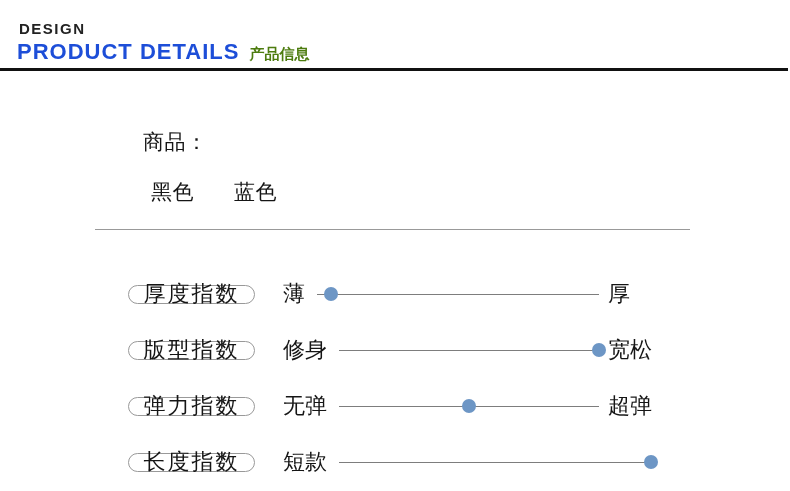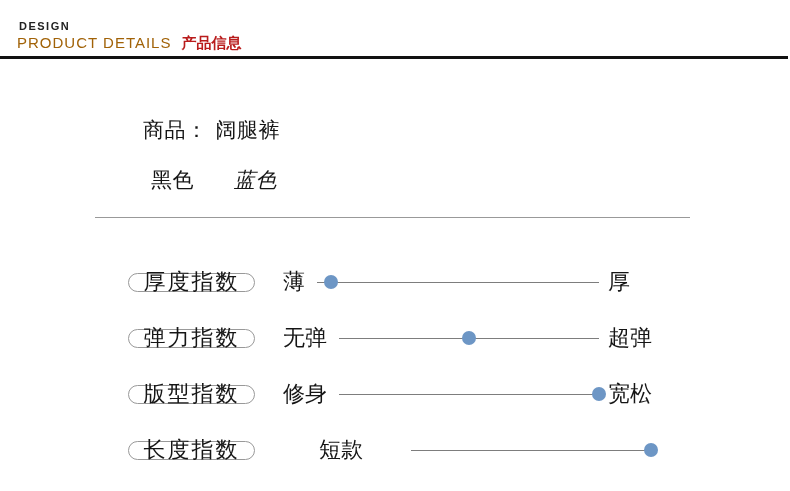--- a/index.html
+++ b/index.html
@@ -6,51 +6,51 @@
   html,body { background:#ffffff; }
   body {
     width:790px; height:491px; overflow:hidden;
     font-family:"Liberation Sans","DejaVu Sans",sans-serif;
     color:#111111;
   }
   
   .header { padding-top:20px; }
   .eyebrow {
     margin-left:19px;
-    font-size:11px; font-weight:bold; letter-spacing:1.5px; color:#222;
+    font-size:15px; font-weight:bold; letter-spacing:1.5px; color:#222;
   }
   .title-row { margin-left:17px; margin-top:2px; display:flex; align-items:baseline; }
   .title {
-    font-size:15px; font-weight:400; letter-spacing:1px; color:#a16207;
+    font-size:22px; font-weight:700; letter-spacing:1px; color:#1d4ed8;
     white-space:nowrap;
   }
   .title-cn {
-    font-size:15px; font-weight:700; margin-left:10px; color:#b91c1c;
+    font-size:15px; font-weight:700; margin-left:10px; color:#4d7c0f;
     white-space:nowrap;
   }
   .header-rule { height:3px; background:#111111; margin-top:3px; width:788px; }
 
   
   .product-section { margin-left:143px; margin-top:58px; }
   .product-line {
     font-size:21px; line-height:26px; color:#151515; display:flex;
     margin-bottom:24px; letter-spacing:0.5px;margin-top:7px;
   }
   .product-value { margin-left:8px; }
-  .color-value-2 { margin-left:40px;font-style:italic; }
+  .color-value-2 { margin-left:40px; }
 
   .divider { width:595px; height:1px; background:#999999; margin-left:95px; }
 
   
   .indices { margin-top:46px; }
   .index-row {
     display:flex; align-items:center; height:36px;
     margin-bottom:20px; padding:0 130px 0 128px;
   }
-  .index-row:last-child { margin-bottom:0;gap:36px; }
+  .index-row:last-child { margin-bottom:0; }
   .pill {
     width:127px; height:19px; flex-shrink:0;
     border:1px solid #999999; border-radius:18px;
     display:flex; align-items:center; justify-content:center;
     font-size:22px; letter-spacing:2px; color:#151515;
     white-space:nowrap;
   }
   .left-label {
     margin-left:28px; font-size:22px; color:#151515; white-space:nowrap;
   }
@@ -76,21 +76,20 @@
   <div class="title-row">
     <span class="title">PRODUCT DETAILS</span>
     <span class="title-cn">产品信息</span>
   </div>
   <div class="header-rule"></div>
 </div>
 
 <div class="product-section">
   <div class="product-line">
     <span>商品：</span>
-    <span class="product-value">阔腿裤</span>
   </div>
   <div class="product-line">
     <span class="product-value">黑色</span>
     <span class="color-value-2">蓝色</span>
   </div>
 </div>
 
 <div class="divider"></div>
 
 <div class="indices">
@@ -98,35 +97,35 @@
   <div class="index-row">
     <div class="pill">厚度指数</div>
     <div class="left-label">薄</div>
     <div class="track">
       <div class="dot" style="left: 5%; background: rgb(109, 150, 197);"></div>
     </div>
     <div class="right-label">厚</div>
   </div>
 
   <div class="index-row">
+    <div class="pill">版型指数</div>
+    <div class="left-label">修身</div>
+    <div class="track">
+      <div class="dot" style="left: 100%; background: rgb(109, 150, 197);"></div>
+    </div>
+    <div class="right-label">宽松</div>
+  </div>
+
+  <div class="index-row">
     <div class="pill">弹力指数</div>
     <div class="left-label">无弹</div>
     <div class="track">
       <div class="dot" style="left: 50%; background: rgb(109, 150, 197);"></div>
     </div>
     <div class="right-label">超弹</div>
-  </div>
-
-  <div class="index-row">
-    <div class="pill">版型指数</div>
-    <div class="left-label">修身</div>
-    <div class="track">
-      <div class="dot" style="left: 100%; background: rgb(109, 150, 197);"></div>
-    </div>
-    <div class="right-label">宽松</div>
   </div>
 
   <div class="index-row">
     <div class="pill">长度指数</div>
     <div class="left-label">短款</div>
     <div class="track">
       <div class="dot" style="left: 100%; background: rgb(109, 150, 197);"></div>
     </div>
   </div>
 

